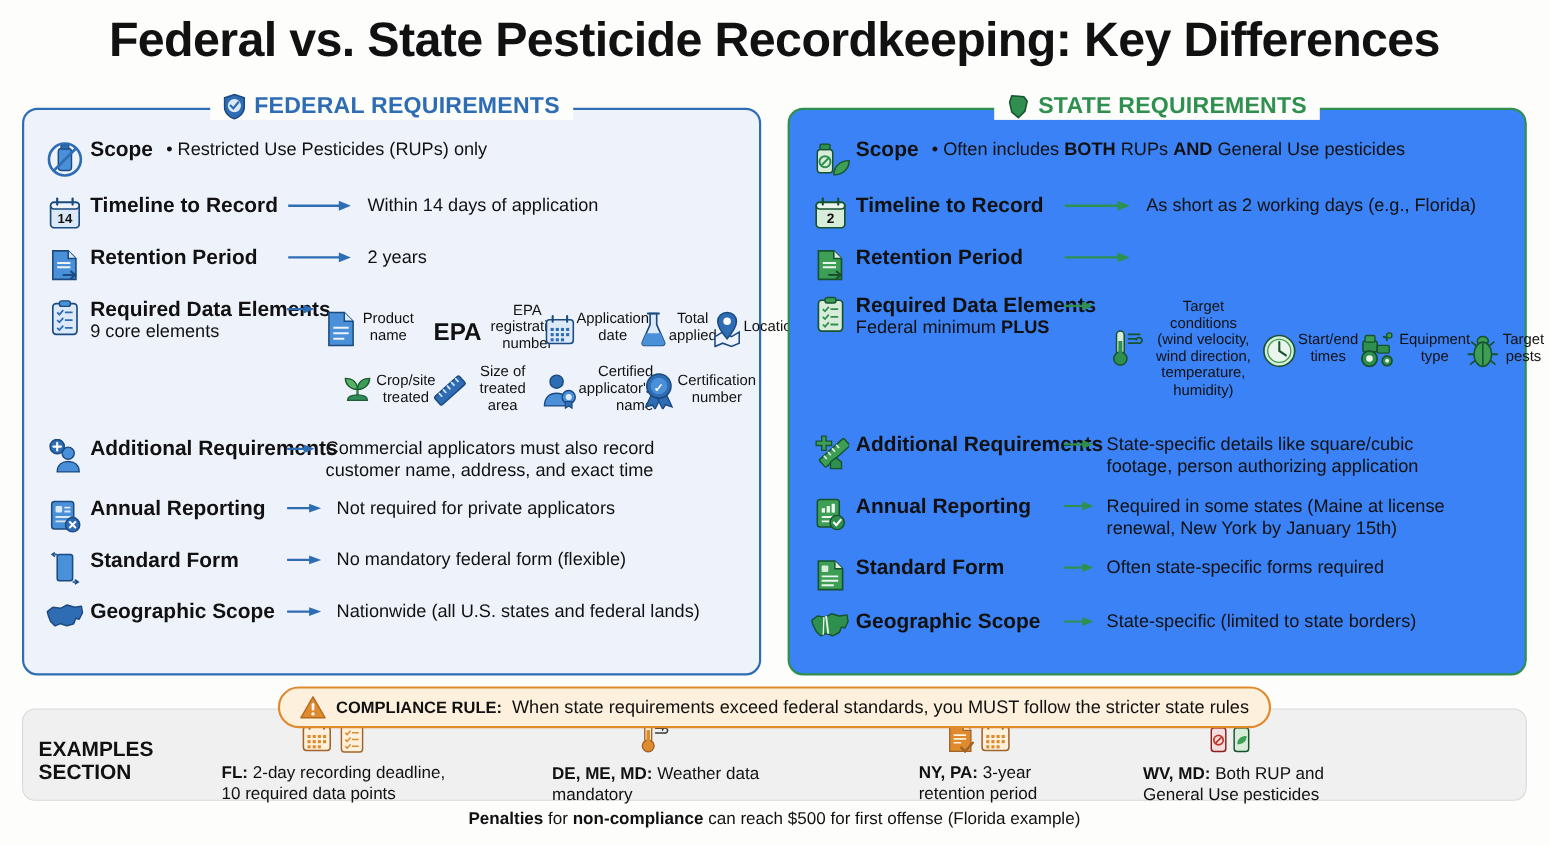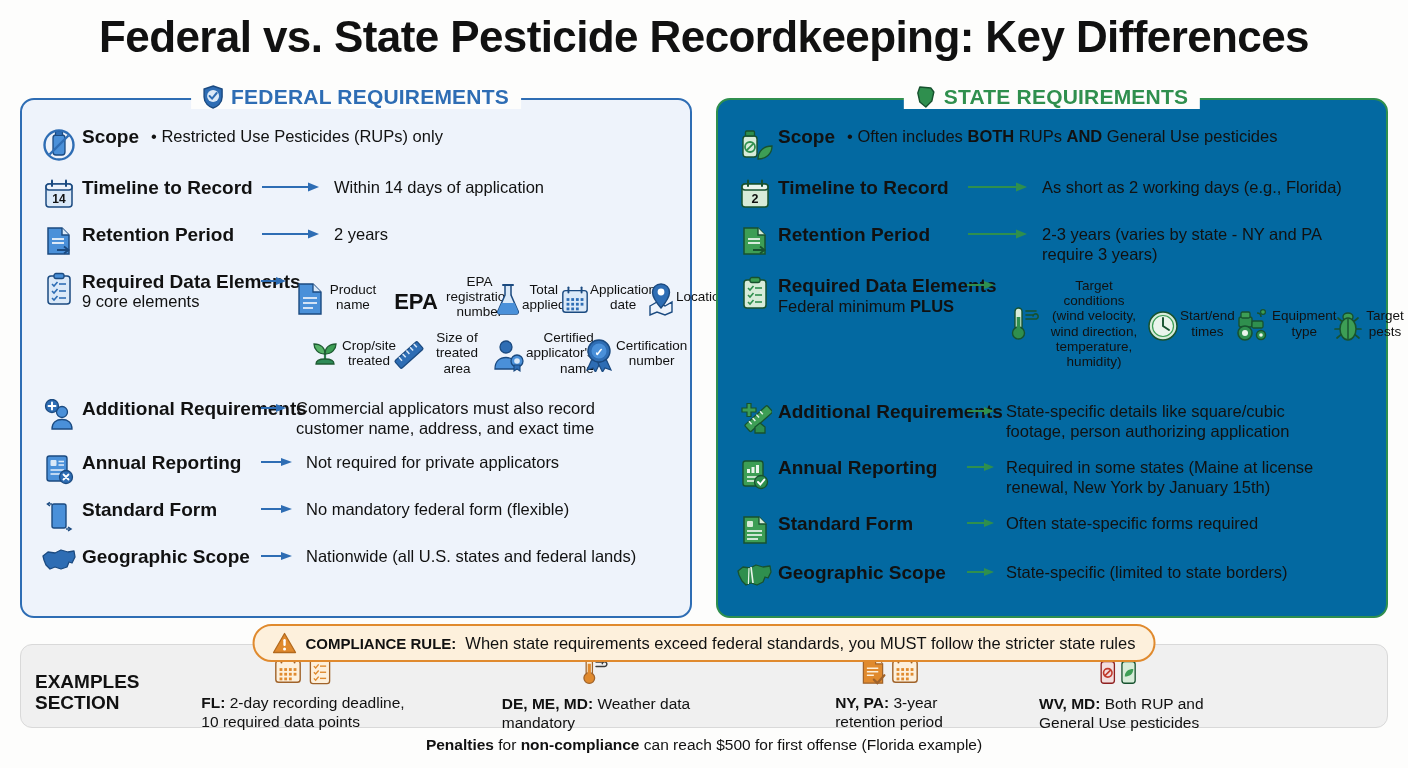--- a/index.html
+++ b/index.html
@@ -31,21 +31,21 @@
     padding: 0 20px;
   }
   .panel {
     position: relative;
     width: 672px;
     border-radius: 14px;
     padding: 26px 16px 14px 14px;
     min-height: 516px;
   }
   .panel-federal { background: #eef3fb; border: 2.5px solid #2e6db4; }
-  .panel-state   { background: #0369a1; border: 2.5px solid #2f8f4e; }
+  .panel-state   { background: #3b82f6; border: 2.5px solid #2f8f4e; }
 
   .panel-badge {
     position: absolute;
     top: -15px;
     left: 50%;
     transform: translateX(-50%);
     background: #fdfdfc;
     padding: 0 12px;
     display: flex;
     align-items: center;
@@ -290,30 +290,20 @@
                 </div>
                 <div class="de-cap">Product name</div>
               </div>
               <div class="de-item" style="width:104px;">
                 <div class="de-icon">
                   <svg width="60" height="34" viewBox="0 0 60 34">
                       <text x="30" y="27" font-size="22" font-weight="bold" fill="#111" text-anchor="middle" font-family="Liberation Sans, sans-serif">EPA</text>
                     </svg>
                 </div>
                 <div class="de-cap">EPA registration number</div>
-              </div>
-              <div class="de-item" style="width:62px;">
-                <div class="de-icon">
-                  <svg width="28" height="34" viewBox="0 0 28 34">
-                      <path d="M11 3 V13 L4 29 A2 2 0 0 0 6 32 H22 A2 2 0 0 0 24 29 L17 13 V3 Z" fill="#dbe9f8" stroke="#1b4a80" stroke-width="1.5"></path>
-                      <path d="M7.5 21 L20.5 21 L24 29 A2 2 0 0 1 22 32 H6 A2 2 0 0 1 4 29 Z" fill="#4a90d9"></path>
-                      <line x1="9" y1="3" x2="19" y2="3" stroke="#1b4a80" stroke-width="2" stroke-linecap="round"></line>
-                    </svg>
-                </div>
-                <div class="de-cap">Total applied</div>
               </div>
               <div class="de-item" style="width:82px;">
                 <div class="de-icon">
                   <svg width="30" height="32" viewBox="0 0 32 32">
                       <rect x="3" y="6" width="26" height="23" rx="3" fill="#dbe9f8" stroke="#1b4a80" stroke-width="1.5"></rect>
                       <line x1="9" y1="2.5" x2="9" y2="8" stroke="#1b4a80" stroke-width="2" stroke-linecap="round"></line>
                       <line x1="23" y1="2.5" x2="23" y2="8" stroke="#1b4a80" stroke-width="2" stroke-linecap="round"></line>
                       <g fill="#2e6db4">
                         <rect x="7" y="14" width="3" height="3"></rect>
                         <rect x="12" y="14" width="3" height="3"></rect>
@@ -324,20 +314,30 @@
                         <rect x="17" y="19" width="3" height="3"></rect>
                         <rect x="22" y="19" width="3" height="3"></rect>
                         <rect x="7" y="24" width="3" height="3"></rect>
                         <rect x="12" y="24" width="3" height="3"></rect>
                         <rect x="17" y="24" width="3" height="3"></rect>
                       </g>
                     </svg>
                 </div>
                 <div class="de-cap">Application date</div>
               </div>
+              <div class="de-item" style="width:62px;">
+                <div class="de-icon">
+                  <svg width="28" height="34" viewBox="0 0 28 34">
+                      <path d="M11 3 V13 L4 29 A2 2 0 0 0 6 32 H22 A2 2 0 0 0 24 29 L17 13 V3 Z" fill="#dbe9f8" stroke="#1b4a80" stroke-width="1.5"></path>
+                      <path d="M7.5 21 L20.5 21 L24 29 A2 2 0 0 1 22 32 H6 A2 2 0 0 1 4 29 Z" fill="#4a90d9"></path>
+                      <line x1="9" y1="3" x2="19" y2="3" stroke="#1b4a80" stroke-width="2" stroke-linecap="round"></line>
+                    </svg>
+                </div>
+                <div class="de-cap">Total applied</div>
+              </div>
               <div class="de-item" style="width:72px;">
                 <div class="de-icon">
                   <svg width="30" height="34" viewBox="0 0 30 34">
                       <path d="M4 24 L11 20 L19 24 L26 20 V30 L19 33 L11 30 L4 33 Z" fill="#eef3fb" stroke="#1b4a80" stroke-width="1.4"></path>
                       <path d="M15 2 C10 2 6.5 5.6 6.5 10.2 C6.5 16 15 26 15 26 S23.5 16 23.5 10.2 C23.5 5.6 20 2 15 2 Z" fill="#2e6db4" stroke="#1b4a80" stroke-width="1.4"></path>
                       <circle cx="15" cy="10" r="3.4" fill="#ffffff"></circle>
                     </svg>
                 </div>
                 <div class="de-cap">Location</div>
               </div>
@@ -545,21 +545,20 @@
           </svg>
         </div>
         <div class="row-main">
           <div class="row-label st-label-col">Retention Period</div>
           <div class="arrow st-arrow-col">
             <svg width="64" height="12" viewBox="0 0 64 12">
                 <line x1="2" y1="6" x2="52" y2="6" stroke="#2f8f4e" stroke-width="2.2"></line>
                 <path d="M50 1.5 L61 6 L50 10.5 Z" fill="#2f8f4e"></path>
               </svg>
           </div>
-          <div class="row-value" style="max-width:300px;">2-3 years (varies by state - NY and PA require 3 years)</div>
         </div>
       </div>
 
       <div class="row" style="margin-top:10px;">
         <div class="row-icon">
           <svg width="32" height="34" viewBox="0 0 32 34">
             <rect x="5" y="4" width="22" height="28" rx="3" fill="#d7ecd9" stroke="#17522f" stroke-width="1.5"></rect>
             <rect x="11" y="1.5" width="10" height="5" rx="2" fill="#3d9e55" stroke="#17522f" stroke-width="1.3"></rect>
             <path d="M9 12 l2 2 l3.5-4" stroke="#2f8f4e" stroke-width="1.6" fill="none"></path>
             <line x1="16" y1="12" x2="23" y2="12" stroke="#2f8f4e" stroke-width="1.6"></line>

